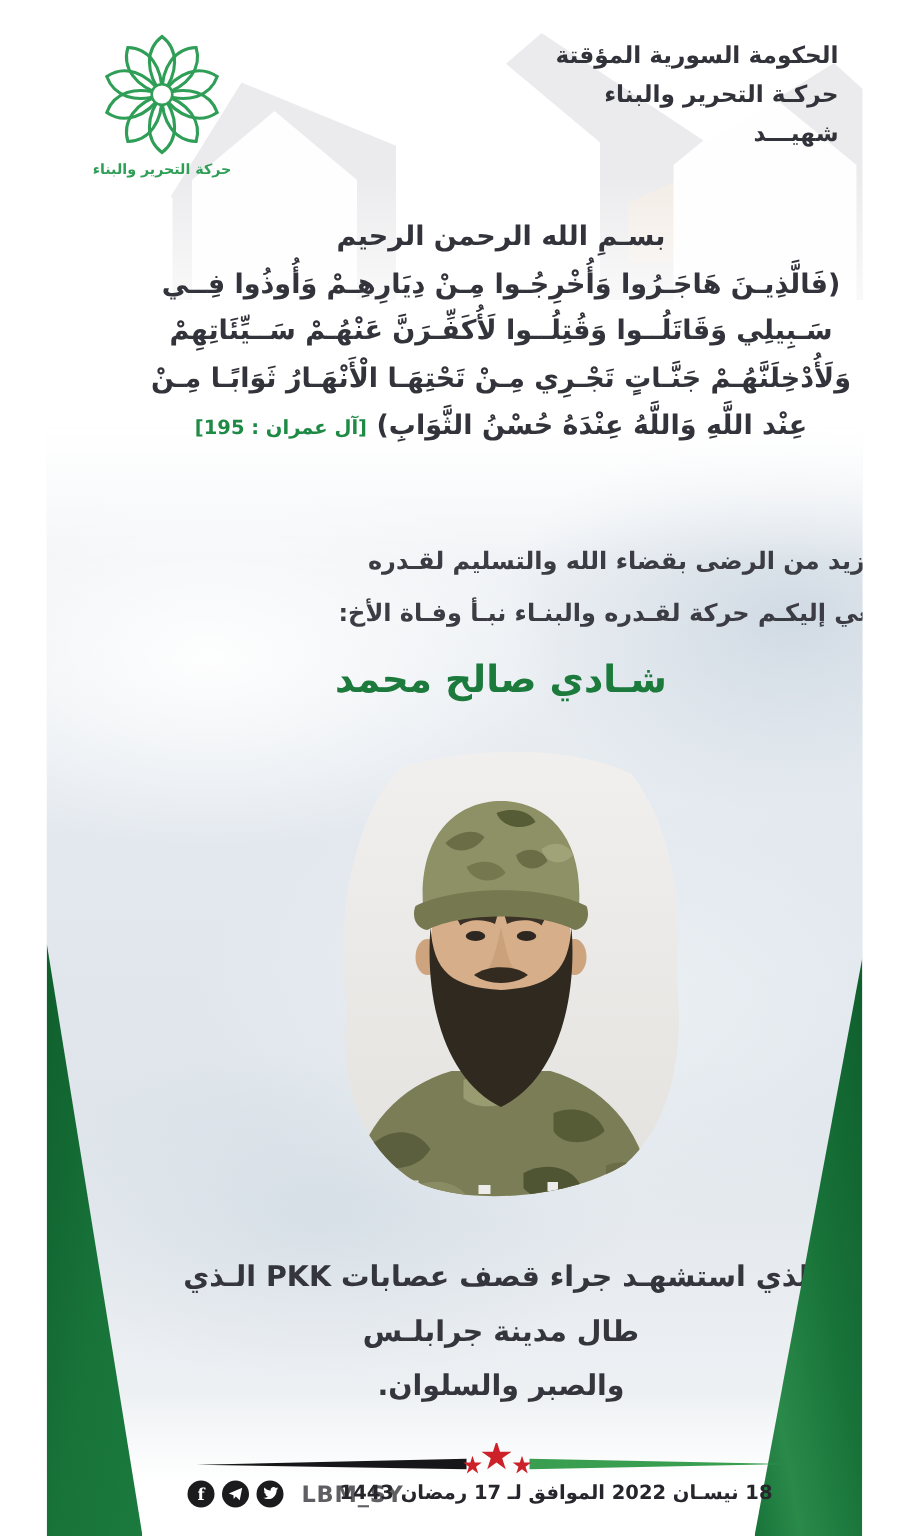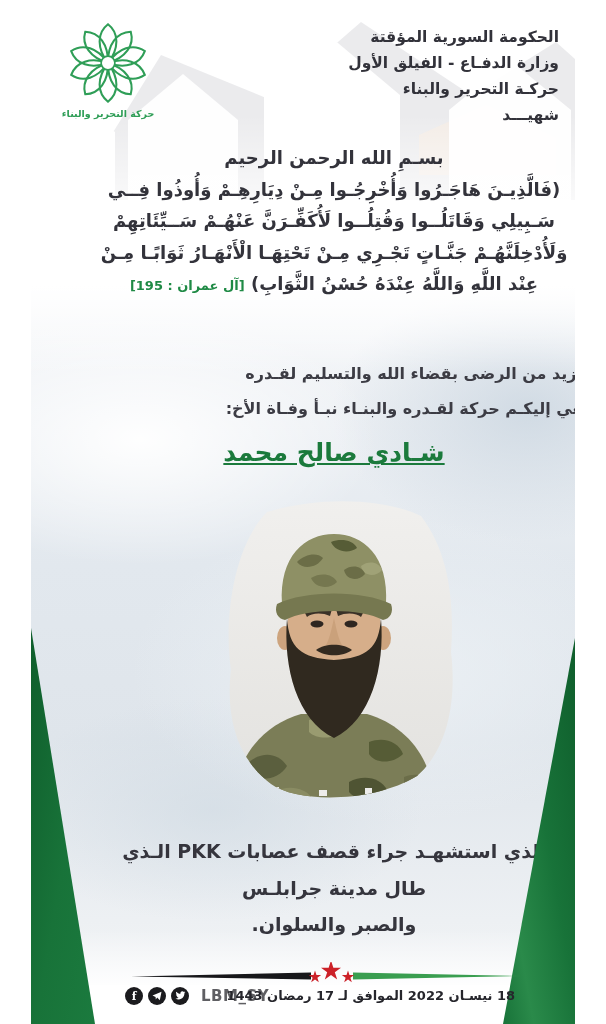--- a/index.html
+++ b/index.html
@@ -32,21 +32,21 @@
 
   
   .verse{top:142px;left:23px;width:560px;text-align:center;z-index:2;
     color:#33333b;font-weight:bold;font-size:18px;line-height:31.5px;}
   .verse .cite{color:#1f8a45;font-size:13px;}
 
   
   .announce{top:356px;left:43px;width:520px;z-index:2;
     color:#3c3c44;font-weight:bold;font-size:16px;line-height:35px;}
   .martyr-name{top:438px;left:103px;width:400px;text-align:center;z-index:2;
-    color:#1b7a3c;font-weight:bold;font-size:25px;text-decoration:underline;}
+    color:#1b7a3c;font-weight:bold;font-size:25px;}
 
   
   .photo{top:492px;left:148px;width:310px;height:325px;z-index:1;}
 
   
   .martyrdom{top:822px;left:63px;width:480px;text-align:center;z-index:2;
     color:#35353d;font-weight:bold;font-size:19px;line-height:36.5px;margin-top:11px;}
 
   
   .wedge-left{left:0;top:628px;width:64px;height:396px;z-index:3;
@@ -87,21 +87,20 @@
     <path d="M0,200 L0,132 L42,100 L84,132 L84,200 Z" fill="#ffffff"></path>
     <path d="M97,200 L97,120 L152,74 L207,120 L207,200 Z" fill="#ffffff" opacity="0.95"></path>
     <path d="M233,200 L233,95 L301,38 L369,95 L369,200 Z" fill="#ffffff"></path>
     <path d="M418,200 L418,110 L479,60 L540,110 L540,200 Z" fill="#ffffff" opacity="0.95"></path>
     <path d="M553,200 L553,125 L606,83 L606,200 Z" fill="#ffffff"></path>
     <rect x="0" y="115" width="606" height="120" fill="url(#fadeW)"></rect>
   </svg>
 
   <div class="abs org-block">
     <div>الحكومة السورية المؤقتة</div>
-    <div>وزارة الدفـاع - الفيلق الأول</div>
     <div>حركـة التحرير والبناء</div>
     <div>شهيـــد</div>
   </div>
 
   <div class="abs logo-wrap">
     <svg width="86" height="86" viewBox="0 0 100 100" style="margin:0 auto">
       <defs>
           <path id="petal" d="M50,50 C37,33 37,15 50,5 C63,15 63,33 50,50 Z"></path>
         </defs>
       <g fill="none" stroke="#2f9e57" stroke-width="2.4">

